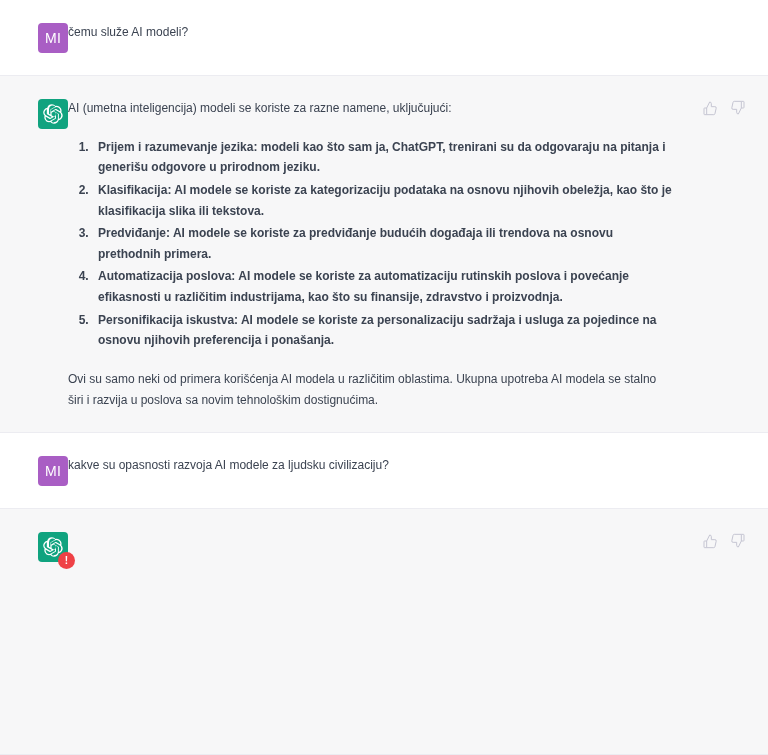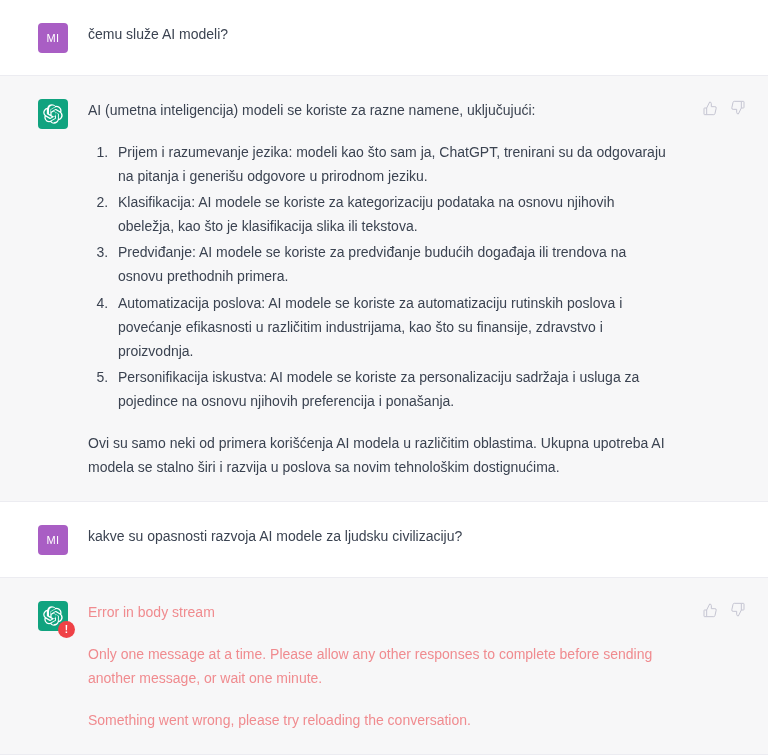--- a/index.html
+++ b/index.html
@@ -51,21 +51,21 @@
   }
 
   .avatar {
     width: 30px;
     height: 30px;
     border-radius: 4px;
     display: flex;
     align-items: center;
     justify-content: center;
     color: #ffffff;
-    font-size: 11px;
+    font-size: 14px;
     letter-spacing: 0.3px;
     font-weight: 400;
     user-select: none;
   }
   .avatar.user-av {
     background: #a95ec4;
   }
   .avatar.bot-av {
     background: #10a37f;
   }
@@ -81,43 +81,43 @@
     background: #ef4146;
     color: #ffffff;
     font-size: 10px;
     font-weight: 700;
     line-height: 17px;
     text-align: center;
   }
 
   .msg-body {
     flex: 1 1 auto;
-    padding-left: 20px;
     padding-right: 70px;
     color: #3b4351;
-    font-size: 14px;
+    font-size: 12px;
     line-height: 1.72;
   }
   .msg-body.user-text {
     color: #3b4351;
   }
   .msg-body.error-text,
   .msg-body.error-text p {
     color: #f08b8f;
   }
   .msg-body p {
     margin: 0 0 18px 0;
   }
   .msg-body p:last-child { margin-bottom: 0; }
   .msg-body p.single { margin-bottom: 0; }
 
   ol.answer-list {
     margin: 18px 0 18px 0;
     padding-left: 24px;
     list-style-position: outside;
+    font-weight: bold;
   }
   ol.answer-list li {
     margin: 0 0 2px 0;
     padding-left: 6px;
     line-height: 1.72;
   }
 
   .actions {
     position: absolute;
     top: 22px;
@@ -216,25 +216,20 @@
   <div class="msg-row assistant spacer-fill">
     <div class="msg-inner">
       <div class="avatar-wrap">
         <div class="avatar bot-av">
           <svg width="20" height="20" viewBox="0 0 41 41" aria-hidden="true">
             <path fill="#ffffff" d="M37.532 16.87a9.963 9.963 0 0 0-.856-8.184 10.078 10.078 0 0 0-10.855-4.835A9.965 9.965 0 0 0 18.306.5a10.079 10.079 0 0 0-9.614 6.977 9.967 9.967 0 0 0-6.664 4.834 10.08 10.08 0 0 0 1.24 11.817 9.965 9.965 0 0 0 .856 8.185 10.079 10.079 0 0 0 10.855 4.835 9.965 9.965 0 0 0 7.516 3.35 10.078 10.078 0 0 0 9.617-6.981 9.967 9.967 0 0 0 6.663-4.834 10.079 10.079 0 0 0-1.243-11.813zM22.498 37.886a7.474 7.474 0 0 1-4.799-1.735c.061-.33.144-.66.246-.98l.07-.211 7.93-4.58a1.287 1.287 0 0 0 .649-1.123v-11.18l3.353 1.936a.12.12 0 0 1 .65.092v9.26a7.5 7.5 0 0 1-7.494 7.52zM6.392 31.006a7.471 7.471 0 0 1-.894-5.023c.06.036.162.099.237.141l7.928 4.579a1.29 1.29 0 0 0 1.3 0l9.677-5.585v3.873a.12.12 0 0 1-.48.103l-8.016 4.63a7.504 7.504 0 0 1-10.24-2.742zM4.297 13.62A7.469 7.469 0 0 1 8.2 10.333c0 .068-.4.19-.4.274v9.157a1.288 1.288 0 0 0 .648 1.122l9.677 5.585-3.353 1.936a.12.12 0 0 1-.114.01L7.04 23.79a7.5 7.5 0 0 1-2.743-10.17zm27.528 6.408l-9.677-5.585 3.353-1.935a.12.12 0 0 1 .114-.01l8.02 4.628a7.494 7.494 0 0 1-1.158 13.528v-9.43a1.284 1.284 0 0 0-.652-1.195zm3.336-5.022c-.06-.037-.162-.099-.237-.141l-7.928-4.58a1.29 1.29 0 0 0-1.3 0l-9.676 5.585v-3.874a.12.12 0 0 1 .048-.103l8.02-4.625a7.496 7.496 0 0 1 11.136 7.736zM15.78 21.9l-3.354-1.936a.12.12 0 0 1-.065-.092v-9.26a7.496 7.496 0 0 1 12.288-5.75 6.982 6.982 0 0 0-.246.98l-.7.212-7.93 4.578a1.287 1.287 0 0 0-.648 1.123l-.004 11.175zm1.822-3.927l4.31-2.487 4.312 2.485v4.972l-4.306 2.486-4.311-2.486-.005-4.97z"></path>
           </svg>
         </div>
         <div class="error-badge">!</div>
       </div>
-      <div class="msg-body error-text">
-        <p>Error in body stream</p>
-        <p>Only one message at a time. Please allow any other responses to complete before sending another message, or wait one minute.</p>
-        <p class="single">Something went wrong, please try reloading the conversation.</p>
-      </div>
       <div class="actions">
         <div class="act-btn">
           <svg viewBox="0 0 24 24" width="16" height="16">
               <path d="M7 22h-3a1 1 0 0 1-1-1v-8a1 1 0 0 1 1-1h3m0 10V12m0 10h10.5a2 2 0 0 0 1.95-1.56l1.8-8A2 2 0 0 0 19.3 10H14V5.5A2.5 2.5 0 0 0 11.5 3L7 12"></path>
             </svg>
         </div>
         <div class="act-btn">
           <svg viewBox="0 0 24 24" width="16" height="16">
               <path d="M17 2h3a1 1 0 0 1 1 1v8a1 1 0 0 1-1 1h-3m0-10v10m0-10H6.5a2 2 0 0 0-1.95 1.56l-1.8 8A2 2 0 0 0 4.7 14H10v4.5A2.5 2.5 0 0 0 12.5 21L17 12"></path>
             </svg>

